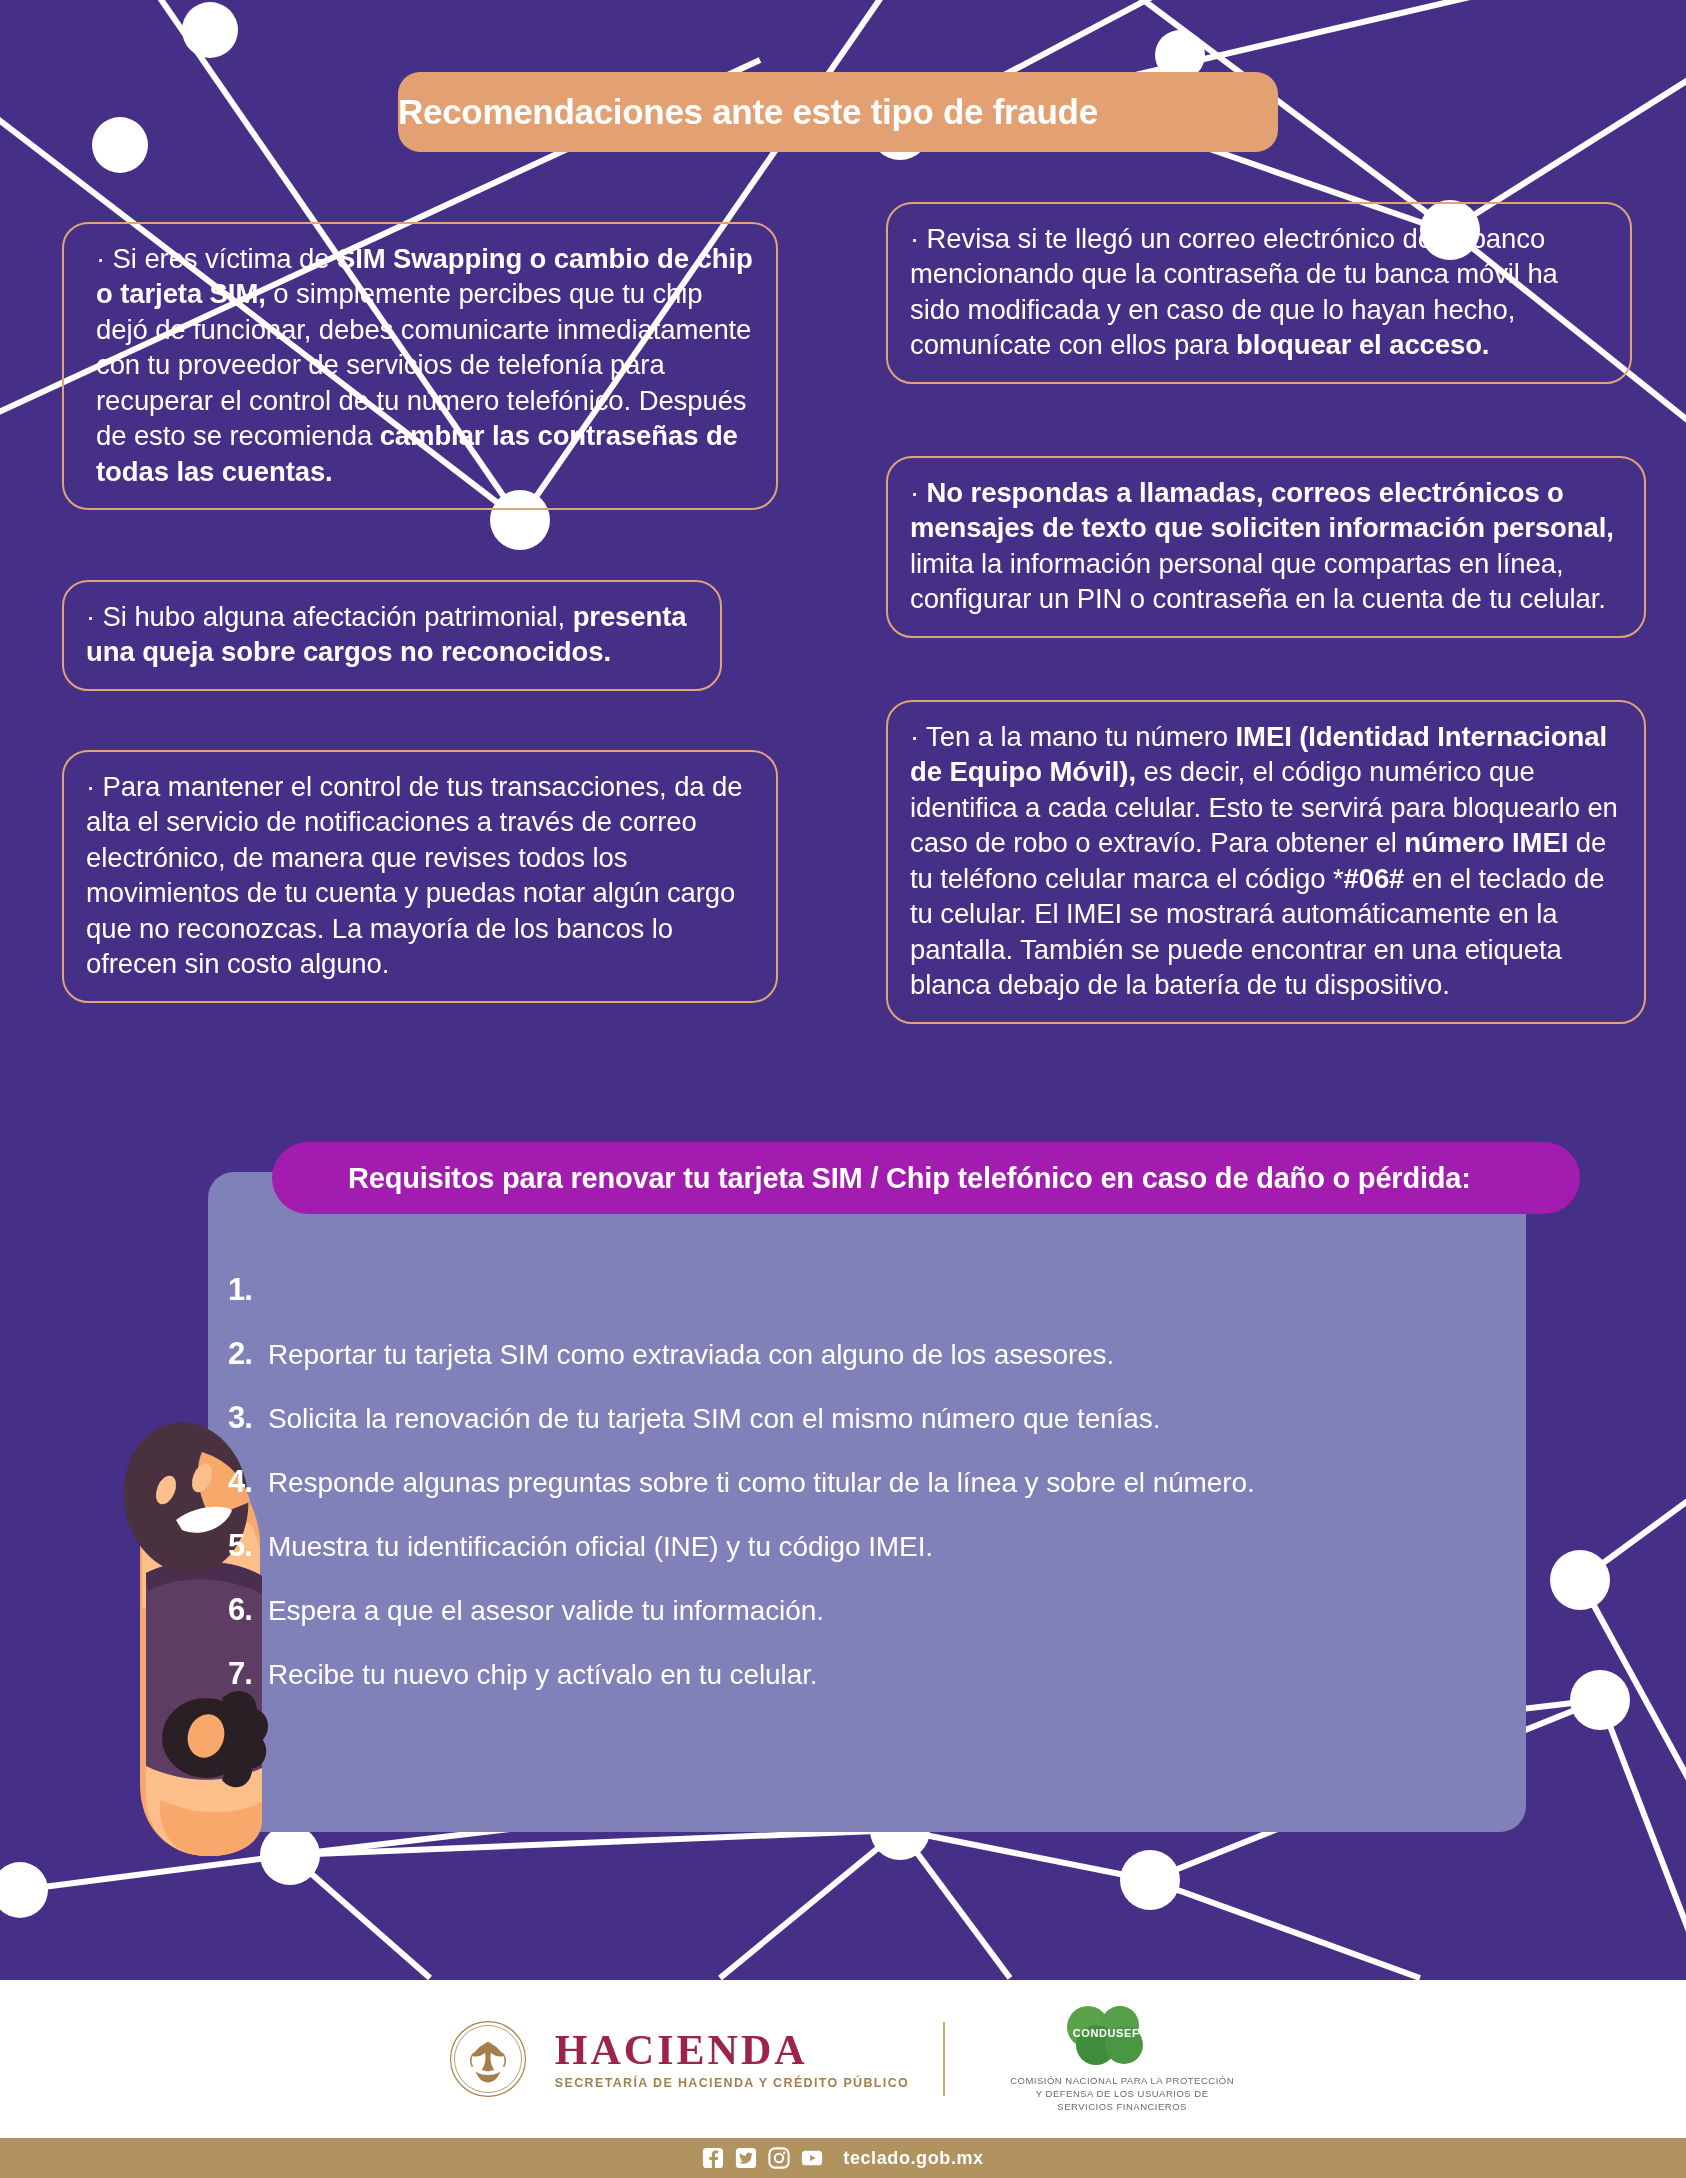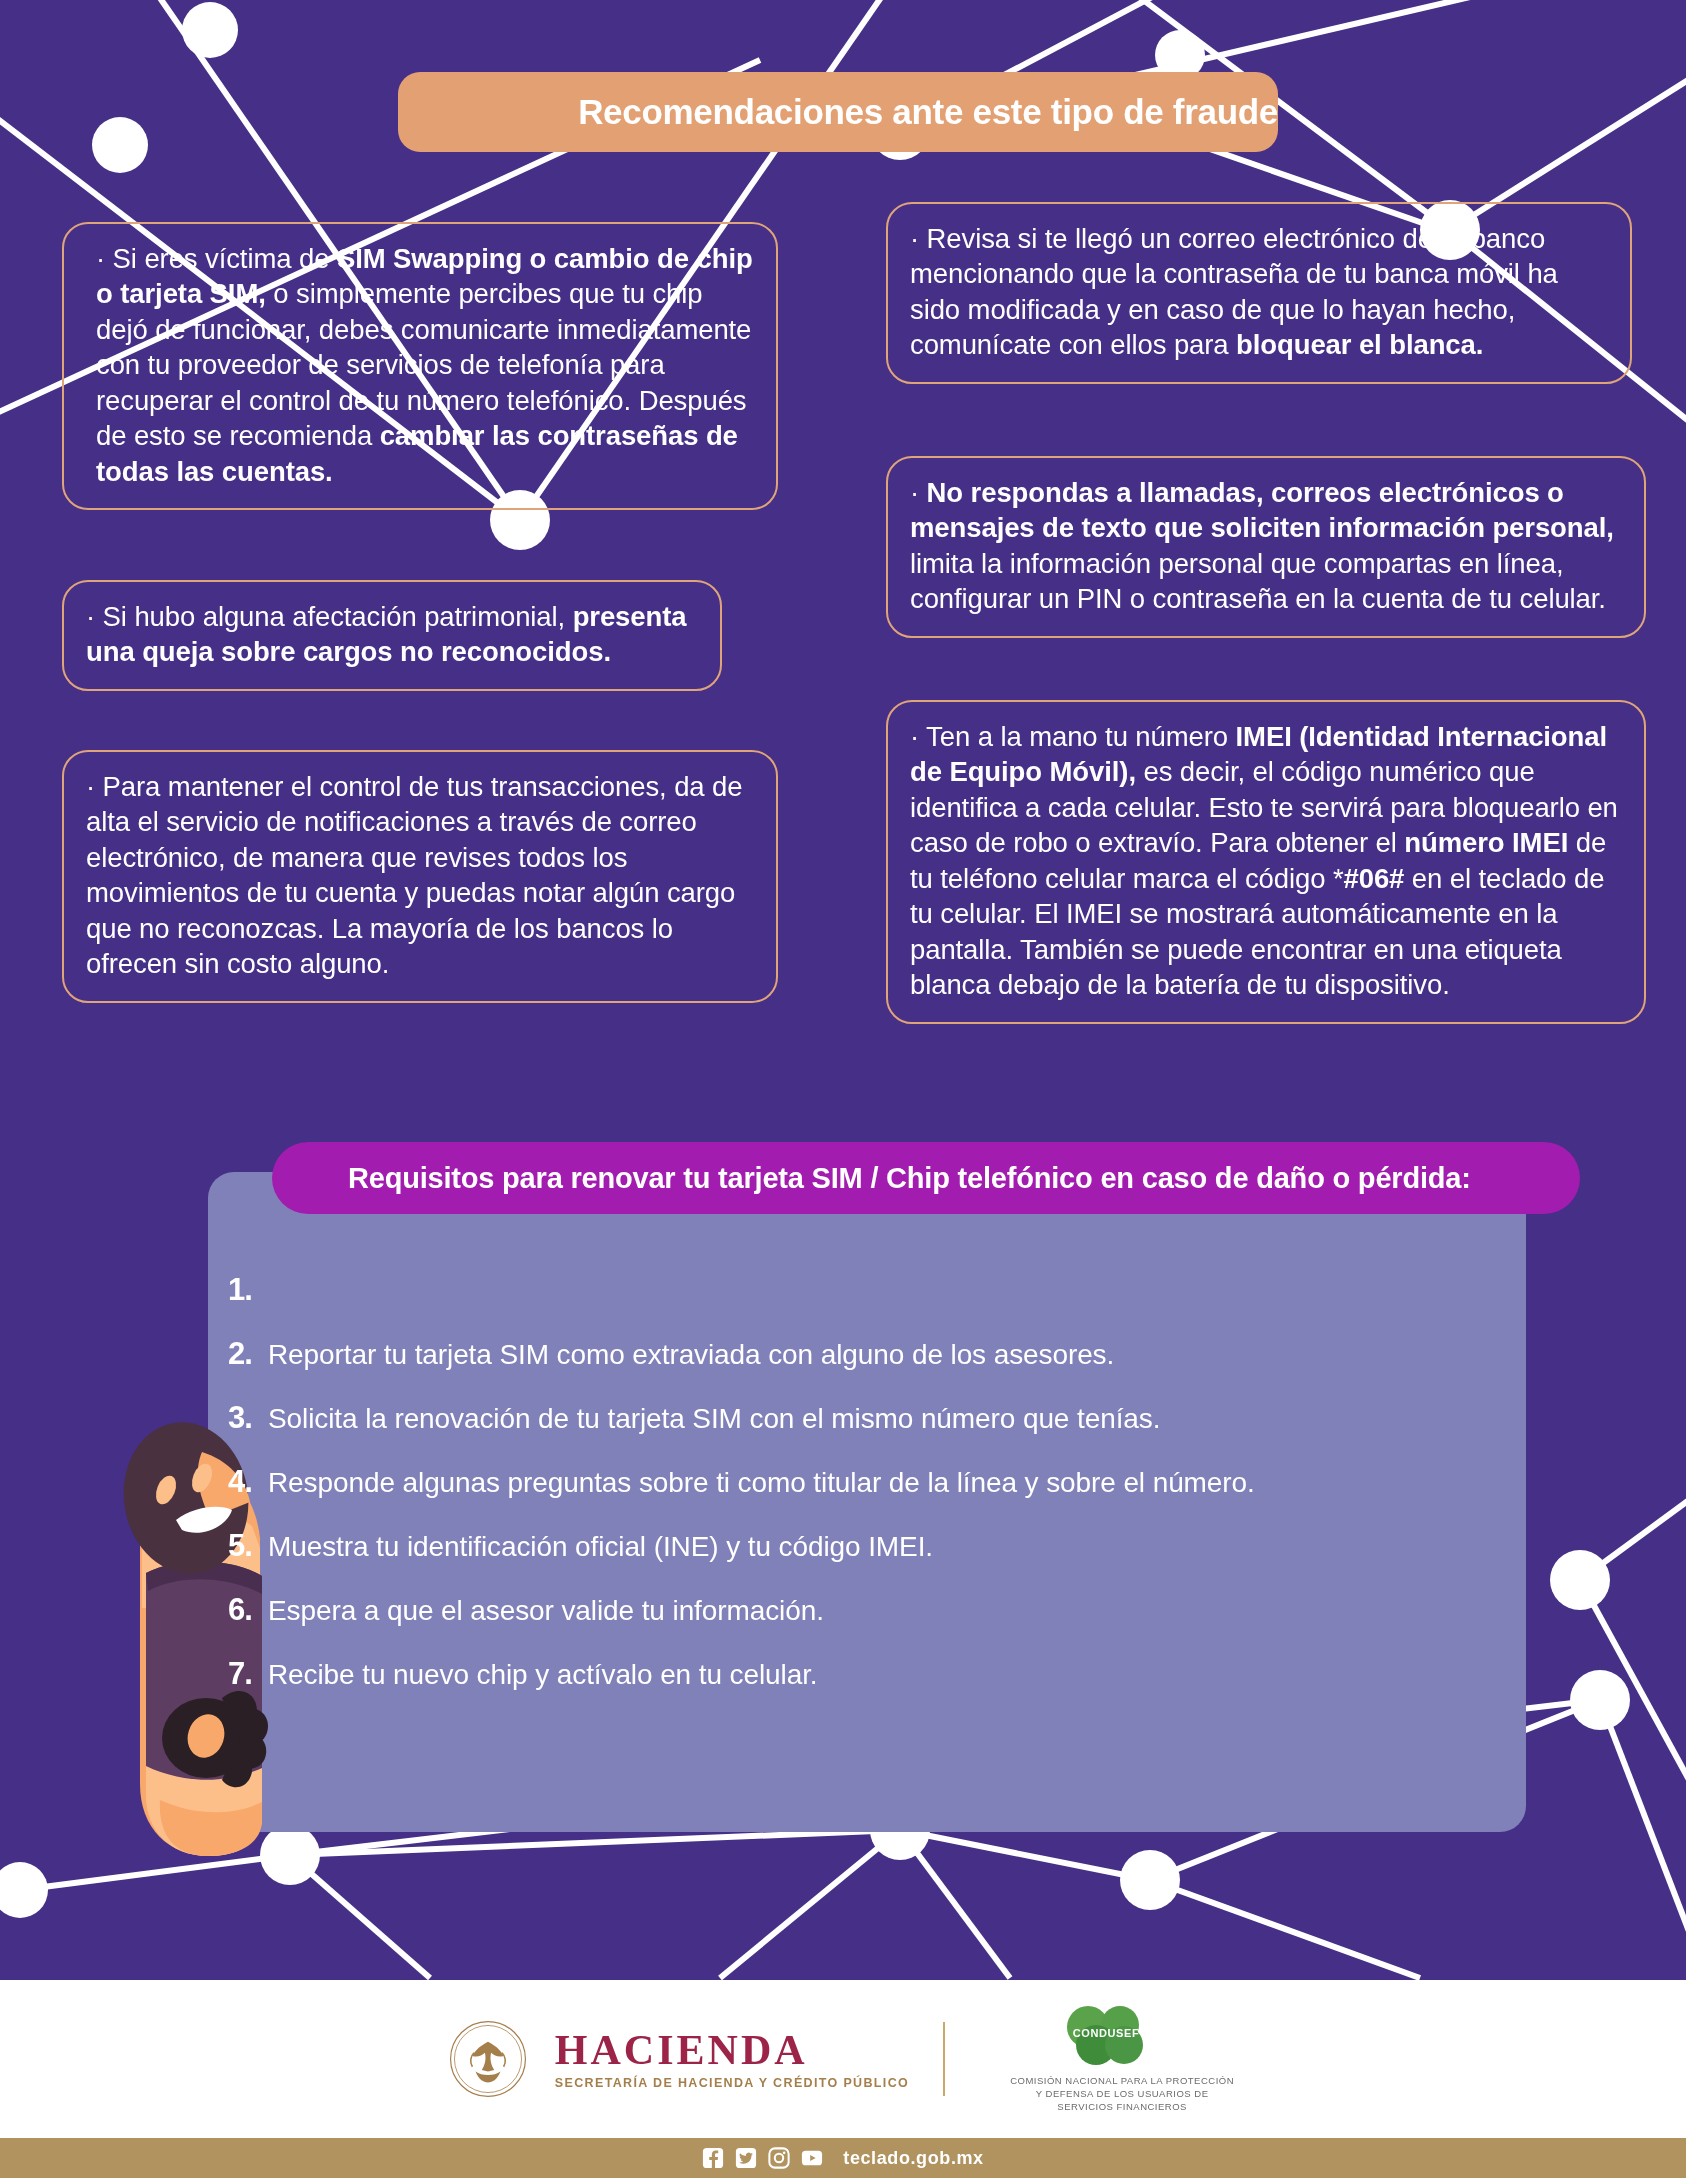--- a/index.html
+++ b/index.html
@@ -38,21 +38,21 @@
   .header-pill {
     position: absolute;
     left: 398px;
     top: 72px;
     width: 880px;
     height: 80px;
     background: #e3a173;
     border-radius: 22px;
     display: flex;
     align-items: center;
-    justify-content: flex-end;
+    justify-content: flex-start;
   }
   .header-pill .htext {
     color: #ffffff;
     font-size: 35px;
     font-weight: bold;
     letter-spacing: -0.3px;
     text-align: center;
     white-space: nowrap;
   }
 
@@ -281,21 +281,21 @@
       <div class="tip-text"><span>· Si eres víctima de </span><b>SIM Swapping o cambio de chip o tarjeta SIM,</b><span> o simplemente percibes que tu chip dejó de funcionar, debes comunicarte inmediatamente con tu proveedor de servicios de telefonía para recuperar el control de tu número telefónico. Después de esto se recomienda </span><b>cambiar las contraseñas de todas las cuentas.</b></div>
     </div>
     <div class="tip-box" id="tip-l3">
       <div class="tip-text"><span>· Para mantener el control de tus transacciones, da de alta el servicio de notificaciones a través de correo electrónico, de manera que revises todos los movimientos de tu cuenta y puedas notar algún cargo que no reconozcas. La mayoría de los bancos lo ofrecen sin costo alguno.</span></div>
     </div>
     <div class="tip-box" id="tip-l2">
       <div class="tip-text"><span>· Si hubo alguna afectación patrimonial, </span><b>presenta una queja sobre cargos no reconocidos.</b></div>
     </div>
 
     <div class="tip-box" id="tip-r1">
-      <div class="tip-text"><span>· Revisa si te llegó un correo electrónico de tu banco mencionando que la contraseña de tu banca móvil ha sido modificada y en caso de que lo hayan hecho, comunícate con ellos para </span><b>bloquear el blanca.</b></div>
+      <div class="tip-text"><span>· Revisa si te llegó un correo electrónico de tu banco mencionando que la contraseña de tu banca móvil ha sido modificada y en caso de que lo hayan hecho, comunícate con ellos para </span><b>bloquear el acceso.</b></div>
     </div>
     <div class="tip-box" id="tip-r2">
       <div class="tip-text"><span>· </span><b>No respondas a llamadas, correos electrónicos o mensajes de texto que soliciten información personal,</b><span> limita la información personal que compartas en línea, configurar un PIN o contraseña en la cuenta de tu celular.</span></div>
     </div>
     <div class="tip-box" id="tip-r3">
       <div class="tip-text"><span>· Ten a la mano tu número </span><b>IMEI (Identidad Internacional de Equipo Móvil),</b><span> es decir, el código numérico que identifica a cada celular. Esto te servirá para bloquearlo en caso de robo o extravío. Para obtener el </span><b>número IMEI</b><span> de tu teléfono celular marca el código *</span><b>#06#</b><span> en el teclado de tu celular. El IMEI se mostrará automáticamente en la pantalla. También se puede encontrar en una etiqueta blanca debajo de la batería de tu dispositivo.</span></div>
     </div>
 
     <div class="req-panel"></div>
 

